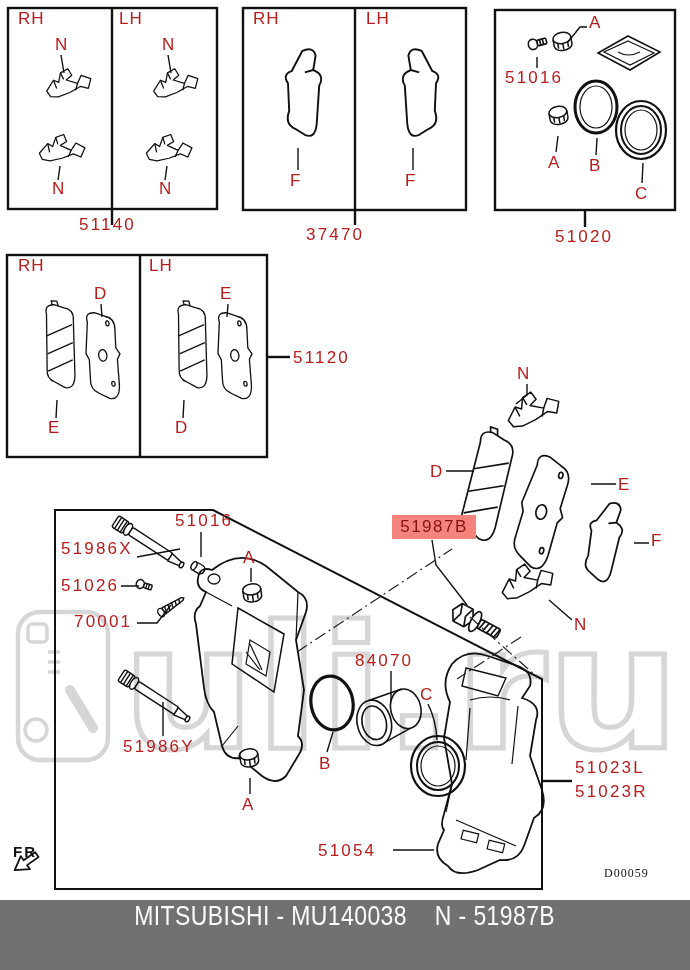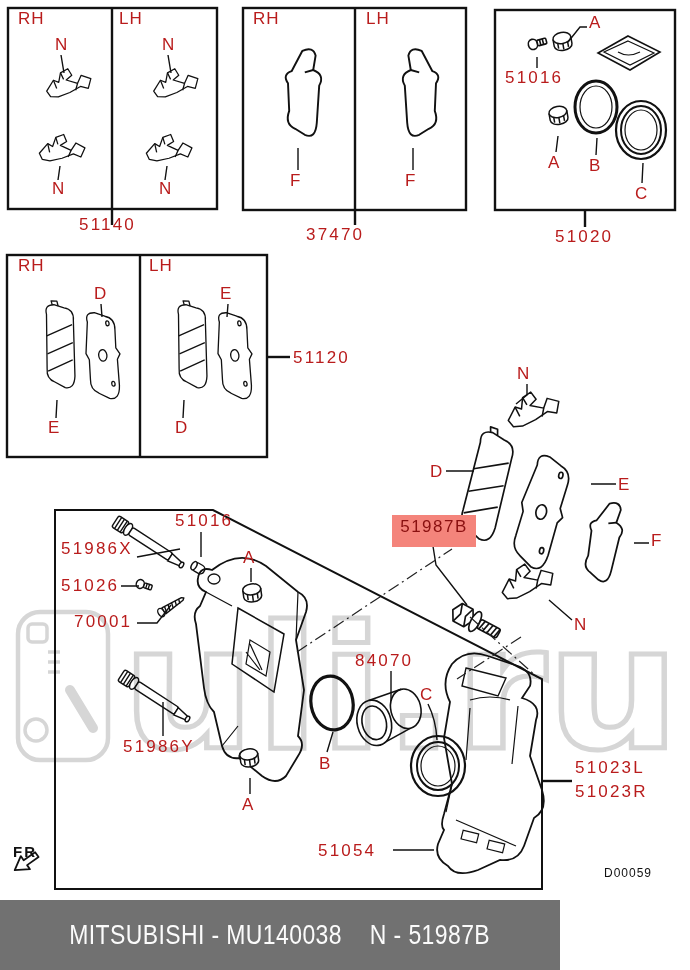--- a/index.html
+++ b/index.html
@@ -1,26 +1,26 @@
 <!DOCTYPE html>
 <html><head>
 <meta charset="utf-8">
 <style>
   html,body{margin:0;padding:0;background:#fff;}
   .stage{position:relative;width:690px;height:970px;background:#fff;overflow:hidden;
          font-family:"Liberation Sans",sans-serif;color:#111;}
   svg{position:absolute;left:0;top:0;}
   .lbl{position:absolute;font-size:17px;letter-spacing:2.2px;color:#b91c1c;white-space:nowrap;line-height:1;}
   .ltr{letter-spacing:1px;}
-  .hl{position:absolute;left:392px;top:515px;width:84px;height:32px;background:#f4847b;
+  .hl{position:absolute;left:392px;top:515px;width:84px;height:24px;background:#f4847b;
       color:#8a1010;font-size:17px;letter-spacing:1.5px;text-align:center;line-height:24px;}
   .fr{position:absolute;left:13px;top:843px;font-size:15px;font-weight:bold;letter-spacing:2px;}
-  .doc{position:absolute;left:604px;top:866px;font-size:12px;letter-spacing:1px;}
-  .footer{position:absolute;left:0;top:900px;width:560px;height:70px;background:#717171;
-          display:flex;align-items:center;justify-content:center;}
+  .doc{position:absolute;left:604px;top:866px;font-size:12px;letter-spacing:1px;font-family:Liberation Serif, serif;}
+  .footer{position:absolute;left:0;top:900px;width:690px;height:70px;background:#717171;
+          display:flex;justify-content:center;}
   .footer-inner{display:flex;gap:34px;transform:scaleX(0.82);color:#fbfbfb;
                 font-size:28px;letter-spacing:0.5px;white-space:nowrap;}
 </style>
 </head>
 <body>
 
 <div class="stage">
 
 <svg width="690" height="970" viewBox="0 0 690 970">
   <defs>

